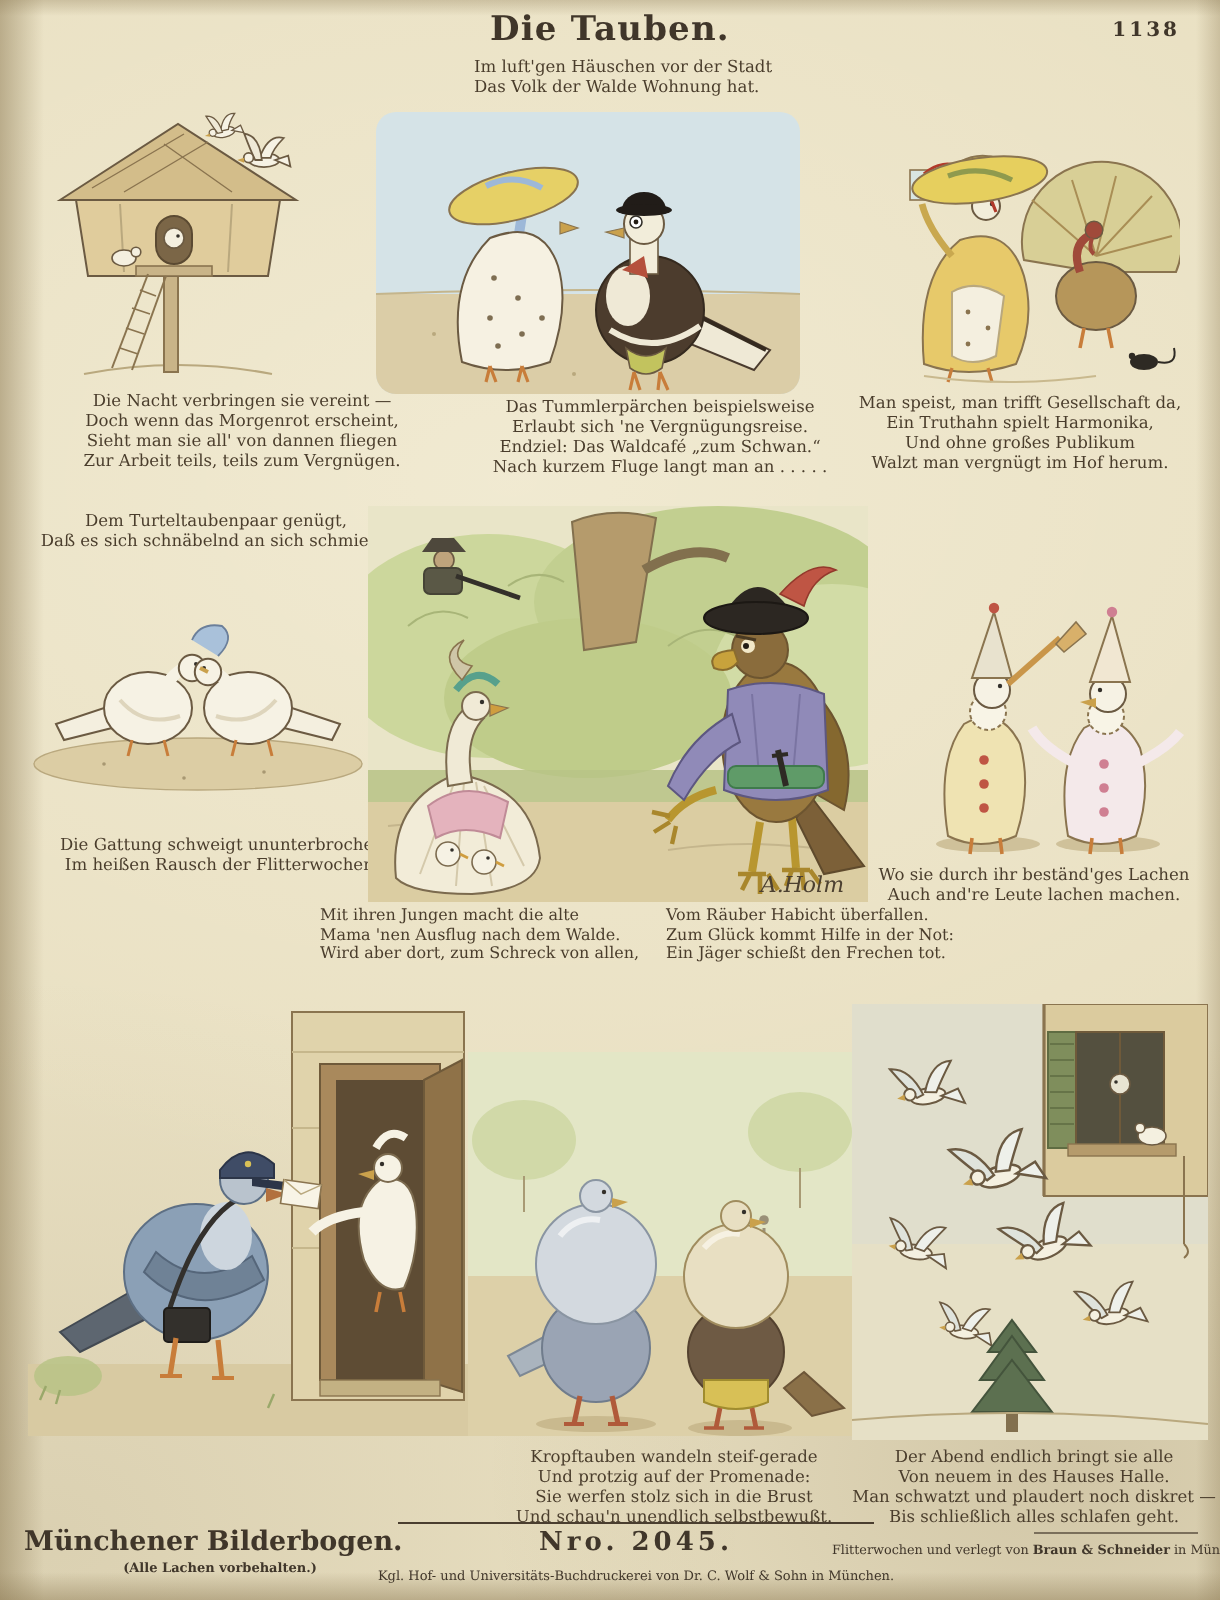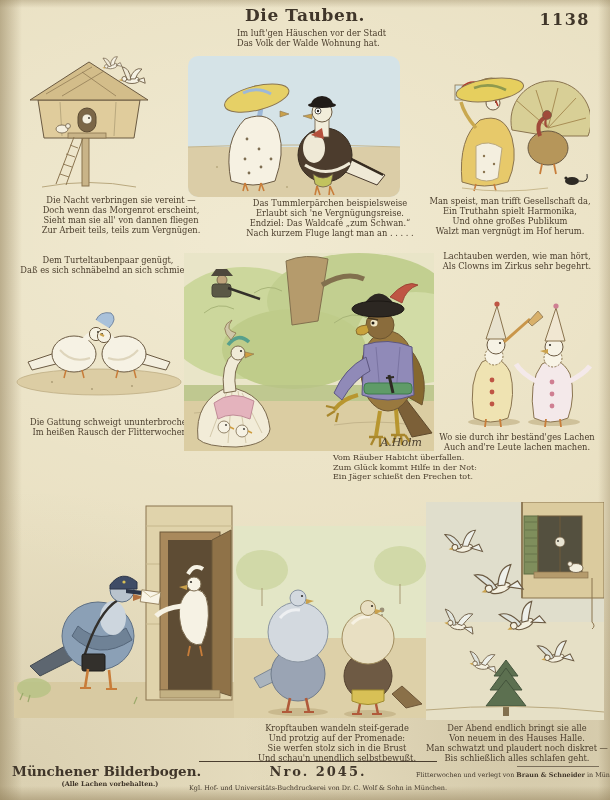--- a/index.html
+++ b/index.html
@@ -14,21 +14,21 @@
       #e9e0c2;
   }
   .edge{position:absolute;pointer-events:none;}
   .edge.left{left:0;top:0;bottom:0;width:22px;background:linear-gradient(90deg,rgba(146,128,90,.55),rgba(146,128,90,0));}
   .edge.top{left:0;right:0;top:0;height:8px;background:linear-gradient(180deg,rgba(146,128,90,.35),rgba(146,128,90,0));}
   .edge.right{right:0;top:0;bottom:0;width:12px;background:linear-gradient(270deg,rgba(146,128,90,.35),rgba(146,128,90,0));}
   .edge.bottom{left:0;right:0;bottom:0;height:14px;background:linear-gradient(0deg,rgba(146,128,90,.5),rgba(146,128,90,0));}
 
   .abs{position:absolute;}
   #title{top:5px;left:0;right:0;text-align:center;font-weight:bold;font-size:17px;letter-spacing:.6px;}
-  #plate-no{top:10px;right:20px;font-weight:bold;font-size:16px;letter-spacing:1.5px;margin-left:32px;}
+  #plate-no{top:10px;right:20px;font-weight:bold;font-size:10px;letter-spacing:1.5px;margin-left:32px;}
   .verse{white-space:pre-line;font-size:8.3px;line-height:1.2;text-align:center;color:#4a3d2c;}
   .verse.left{text-align:left;}
   #intro{top:29px;left:237px;width:210px;text-align:left;}
 
   #c-dovecote{top:196px;left:8px;width:226px;}
   #c-tumblers{top:199px;left:226px;width:208px;}
   #c-cafe{top:197px;left:420px;width:180px;}
   #c-td-above{top:256px;left:10px;width:196px;}
   #c-td-below{top:418px;left:8px;width:206px;}
   #c-hawk-left{top:453px;left:160px;width:160px;font-size:8px;}
@@ -278,26 +278,27 @@
         <circle cx="189" cy="70" r="1.5" fill="#231d15"></circle>
       <path d="M184,65 l10,2" stroke="#4a3a22" stroke-width="1.6"></path>
       <path d="M183,72 q-14,1 -10,9 q7,3 12,-3 z" fill="#c8a23c" stroke="#8a6c2e"></path>
       <path d="M178,54 q16,-26 33,-2 z" fill="#2c2722"></path>
       <ellipse cx="194" cy="56" rx="26" ry="8" fill="#2c2722" stroke="#1c1814"></ellipse>
       <path d="M206,44 q16,-18 28,-12 q-12,4 -16,18 z" fill="#bf5544" stroke="#93392c" stroke-width="0.8"></path>
     </g>
     <text x="238" y="193" text-anchor="end" font-size="11" font-style="italic" fill="#4c4030">A.Holm</text>
   </svg>
 
+  <div class="abs verse left" id="c-hawk-left">Mit ihren Jungen macht die alte
+Mama 'nen Ausflug nach dem Walde.
+Wird aber dort, zum Schreck von allen,</div>
   <div class="abs verse left" id="c-hawk-right">Vom Räuber Habicht überfallen.
 Zum Glück kommt Hilfe in der Not:
 Ein Jäger schießt den Frechen tot.</div>
 
-  <div class="abs verse" id="c-cl-above">Lachtauben werden, wie man hört,
-Als Clowns im Zirkus sehr begehrt.</div>
 
   <svg class="abs" style="left:438px;top:288px;" width="164" height="142" viewBox="0 0 164 142">
     <ellipse cx="56" cy="134" rx="26" ry="4" fill="#cfc19a"></ellipse>
     <ellipse cx="116" cy="134" rx="26" ry="4" fill="#cfc19a"></ellipse>
     <g>
       <path d="M36,130 Q30,92 44,74 Q62,64 72,84 Q78,106 70,130 Q52,138 36,130 Z" fill="#efe3b2" stroke="#8a744f"></path>
       <circle cx="54" cy="92" r="2.4" fill="#bf5544"></circle>
         <circle cx="54" cy="104" r="2.4" fill="#bf5544"></circle>
         <circle cx="54" cy="116" r="2.4" fill="#bf5544"></circle>
       <circle cx="56" cy="68" r="9" fill="#f8f4e6" stroke="#8a744f" stroke-dasharray="2 1.5"></circle>

